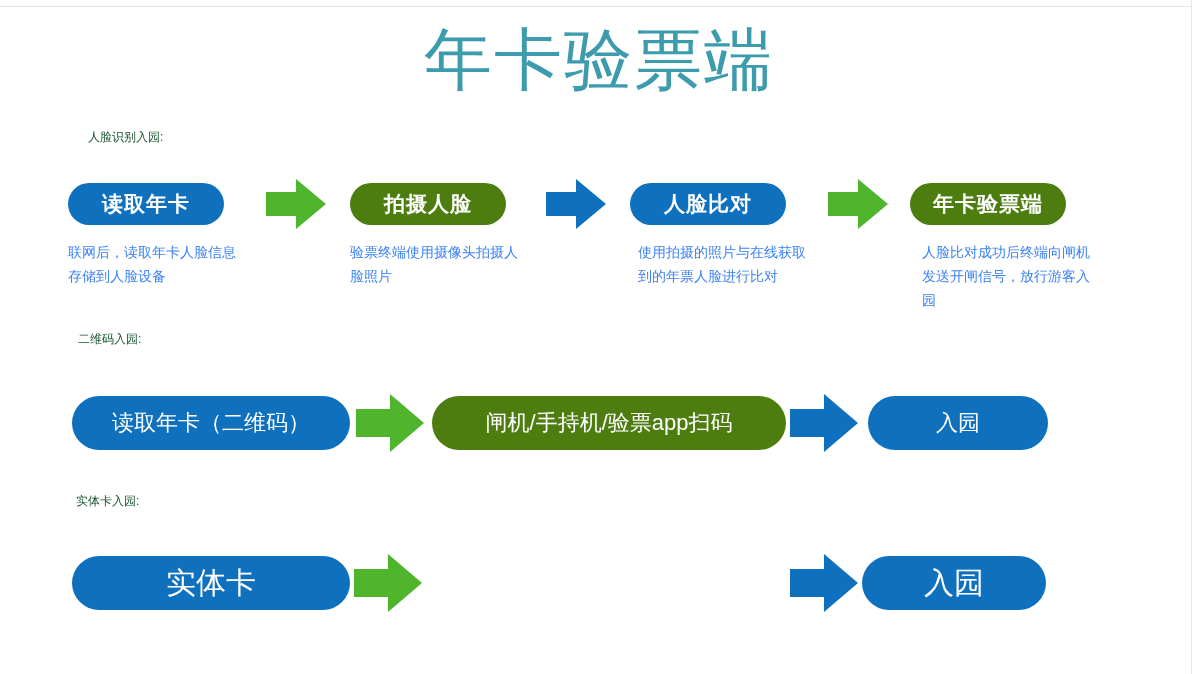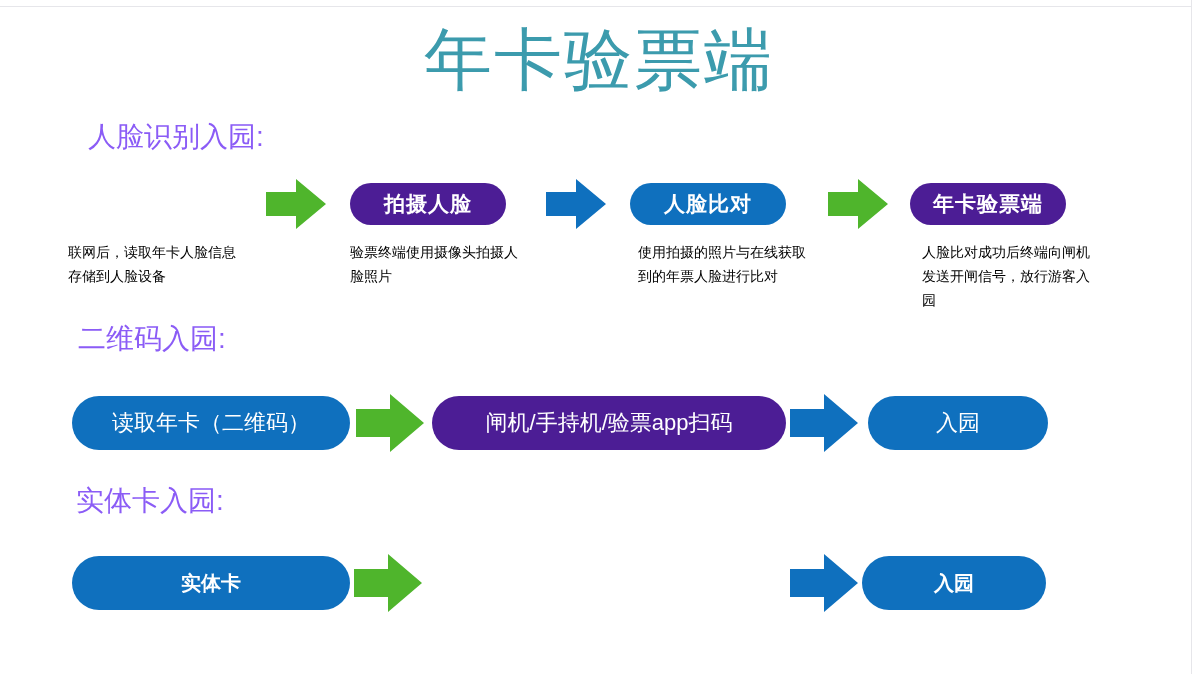--- a/index.html
+++ b/index.html
@@ -49,44 +49,44 @@
     font-size: 68px;
     line-height: 70px;
     font-weight: 400;
     color: #3C9BAD;
     letter-spacing: 2px;
   }
 
   
   .section-label {
     position: absolute;
-    font-size: 28px;
+    font-size: 12px;
     line-height: 26px;
-    color: #8b5cf6;
+    color: #14532d;
     white-space: nowrap;
     text-align: right;
   }
   #label-face { left: 88px;  top: 124px; }
   #label-qr   { left: 78px;  top: 326px; }
   #label-card { left: 76px;  top: 488px; }
 
   
   .pill {
     position: absolute;
     display: flex;
     align-items: center;
     justify-content: center;
     border-radius: 999px;
     color: #ffffff;
     text-align: center;
     white-space: nowrap;
     box-sizing: border-box;
   }
   .pill.blue  { background: #0F70BE; }
-  .pill.green { background: #4c1d95; }
+  .pill.green { background: #4d7c0f; }
 
   
   .pill.r1 {
     top: 183px;
     height: 42px;
     width: 156px;
     font-size: 21px;
     font-weight: bold;
     letter-spacing: 1px;
   }
@@ -103,33 +103,33 @@
     font-weight: 400;
   }
   #pill-read-card-qr { left: 72px;  width: 278px; }
   #pill-scan         { left: 432px; width: 354px; text-align: right; }
   #pill-enter-qr     { left: 868px; width: 180px; }
 
   
   .pill.r3 {
     top: 556px;
     height: 54px;
-    font-size: 20px;
-    font-weight: 700;
+    font-size: 30px;
+    font-weight: 400;
   }
   #pill-physical-card { left: 72px;  width: 278px; }
   #pill-gate-swipe    { left: 428px; width: 356px; }
   #pill-enter-card    { left: 862px; width: 184px; }
 
   
   .desc {
     position: absolute;
     font-size: 14px;
     line-height: 24px;
-    color: #000000;
+    color: #3b82f6;
     width: 168px;
   }
   #desc-read-card { left: 68px;  top: 240px; }
   #desc-capture   { left: 350px; top: 240px; }
   #desc-compare   { left: 638px; top: 240px; }
   #desc-open-gate { left: 922px; top: 240px; }
 
   
   .arrow {
     position: absolute;
@@ -152,20 +152,21 @@
 
 <div id="slide">
 
   <div class="frame-top"></div>
   <div class="frame-right"></div>
 
   <div class="title" id="slide-title">年卡验票端</div>
 
   <div class="section-label" id="label-face">人脸识别入园:</div>
 
+  <div class="pill blue r1" id="pill-read-card">读取年卡</div>
 
   <div class="arrow" id="arrow-1">
     <svg width="60" height="54" viewBox="0 0 60 54" aria-hidden="true">
       <polygon points="0,15 30,15 30,2 60,27 30,52 30,39 0,39" fill="#4FB52C"></polygon>
     </svg>
   </div>
 
   <div class="pill green r1" id="pill-capture">拍摄人脸</div>
 
   <div class="arrow" id="arrow-2">

